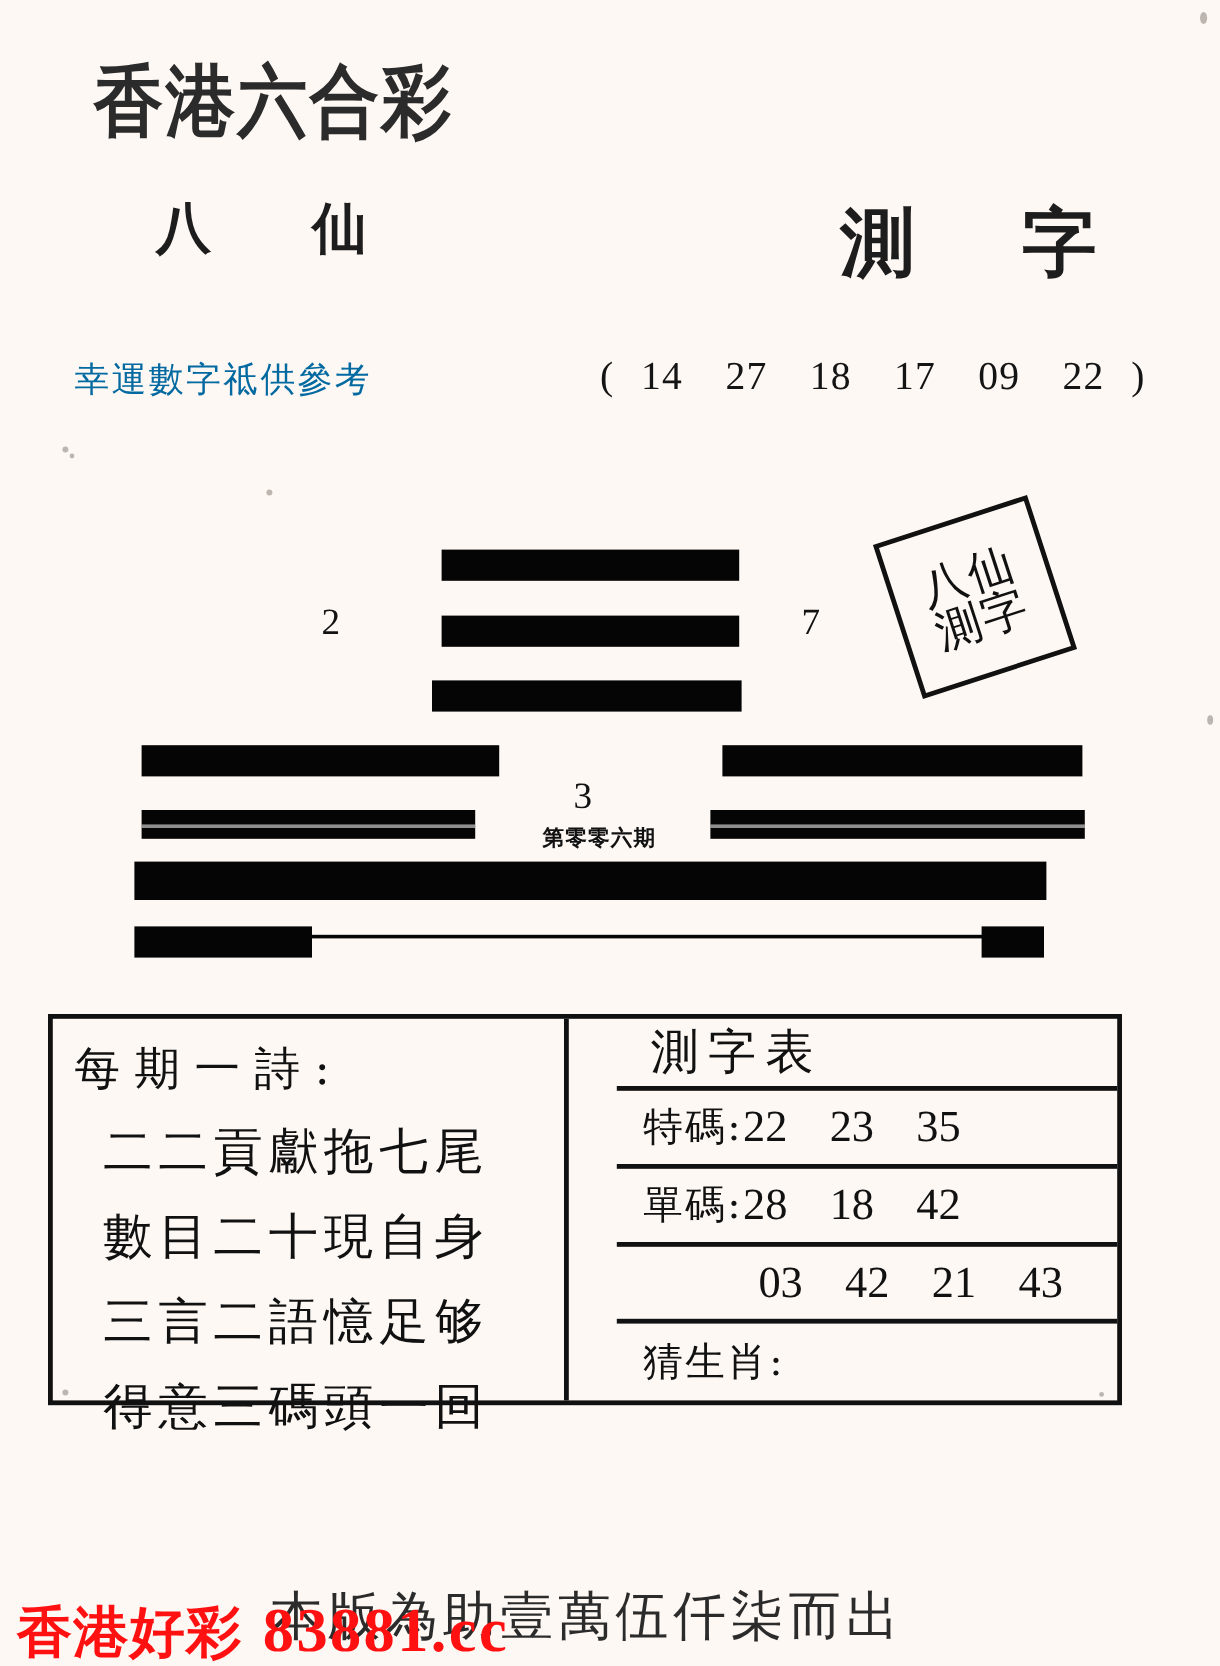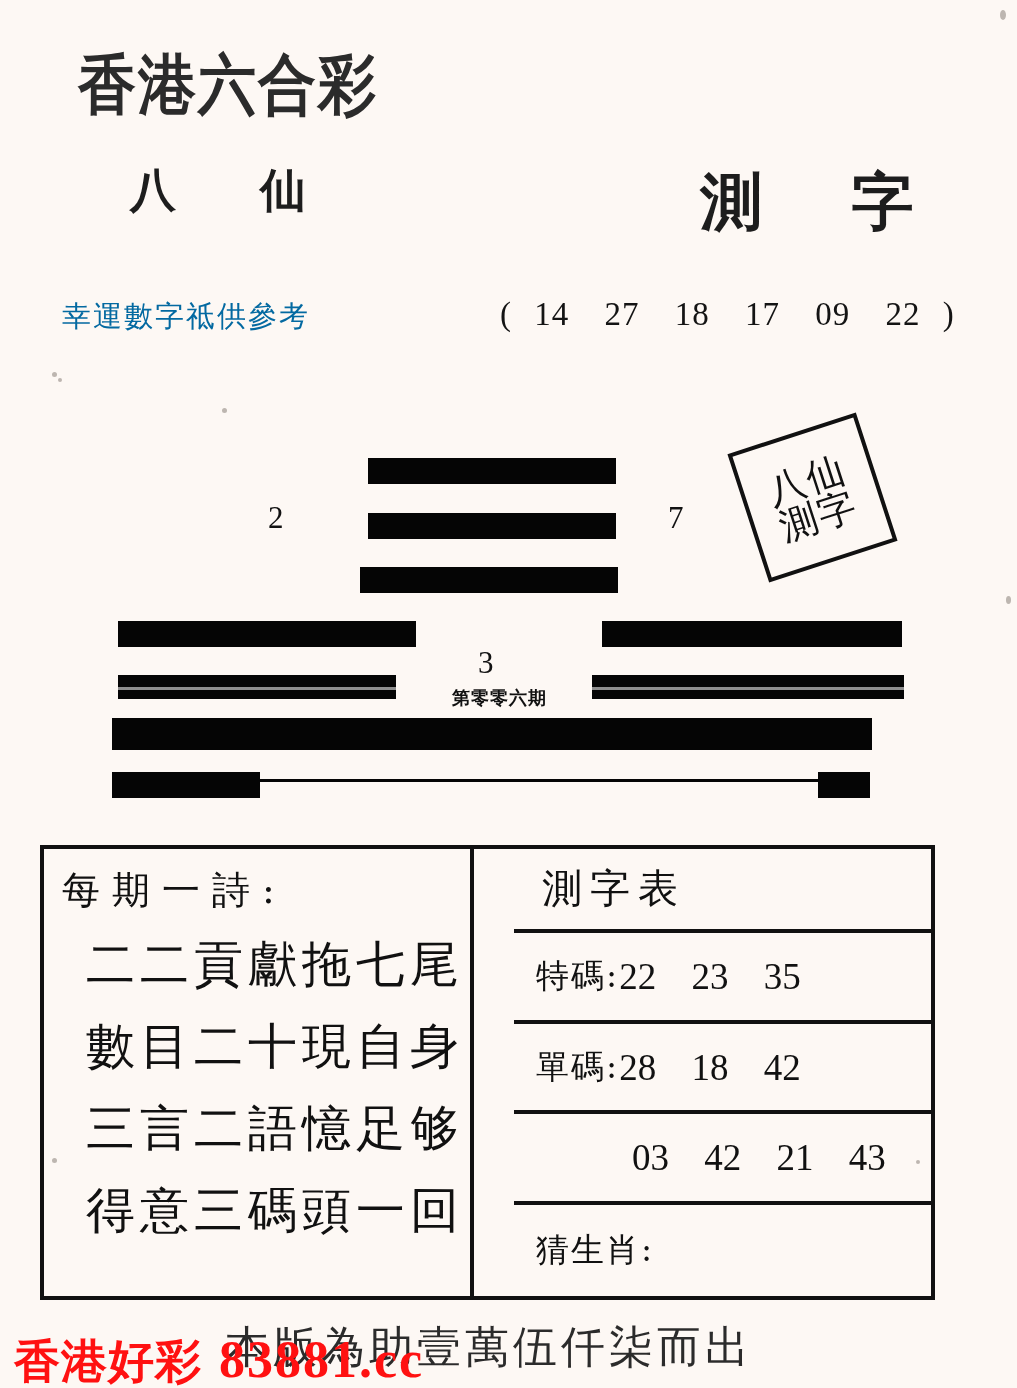--- a/index.html
+++ b/index.html
@@ -132,38 +132,38 @@
     font-family: "DejaVu Serif", serif;
     color: #111;
   }
 
   
   .panel {
     position: absolute;
     left: 40px;
     top: 845px;
     width: 895px;
-    height: 455px;
+    height: 326px;
     border: 4px solid #111;
     display: flex;
   }
   .panel-left {
     width: 430px;
     border-right: 4px solid #111;
     padding: 16px 0 0 18px;
     position: relative;
   }
   .poem-head {
     font-size: 38px;
     letter-spacing: 12px;
     color: #111;
     font-family: "DejaVu Serif", serif;
   }
   .poem-line {
-    font-size: 49px;
+    font-size: 41px;
     letter-spacing: 5px;
     margin-top: 16px;
     margin-left: 24px;
     color: #111;
     white-space: nowrap;
     font-family: "DejaVu Serif", serif;
   }
   .panel-right {
     flex: 1;
     display: flex;

